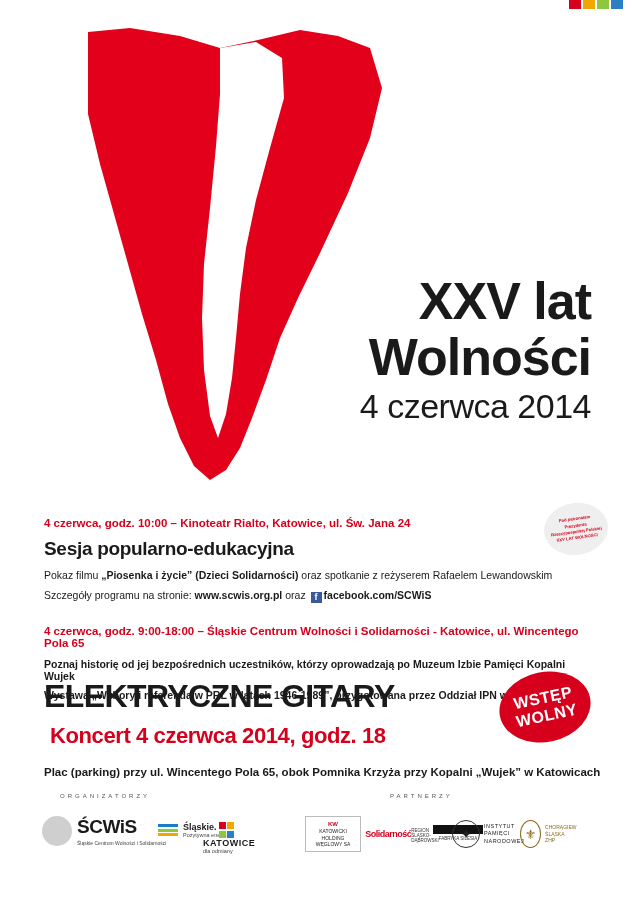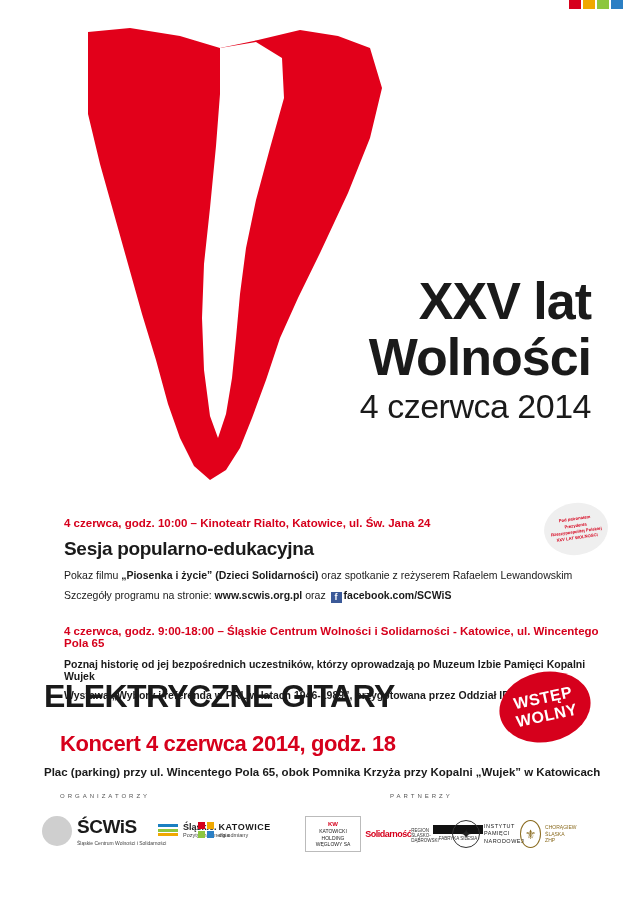--- a/index.html
+++ b/index.html
@@ -92,21 +92,20 @@
     transform: rotate(-8deg);
   }
   .seal span { display: block; }
 
   
   .program {
     position: absolute;
     left: 44px;
     top: 517px;
     width: 545px;
-    margin-left: 20px;
   }
   .red-head {
     color: #d6001c;
     font-weight: bold;
     font-size: 11.5px;
     margin: 0 0 9px 0;
   }
   .big-bold {
     font-size: 19px;
     font-weight: bold;
@@ -147,21 +146,21 @@
     font-size: 32px;
     font-weight: bold;
     letter-spacing: -0.6px;
     margin: 0 0 8px 0;
   }
   .concert .sub {
     color: #d6001c;
     font-size: 22px;
     font-weight: bold;
     letter-spacing: -0.4px;
-    margin: 16px;
+    margin: 6px;
   }
   .venue {
     position: absolute;
     left: 44px;
     top: 766px;
     width: 560px;
     font-size: 11.5px;
     font-weight: bold;
   }
 
@@ -370,21 +369,21 @@
         <i style="background:#1a7fc1"></i>
         <i style="background:#8dc63f"></i>
         <i style="background:#f0a800"></i>
       </div>
       <div class="slaskie-text">
         <div class="t1">Śląskie.</div>
         <div class="t2">Pozytywna energia</div>
       </div>
     </div>
 
-    <div class="logo" style="left:198px; top:16px;">
+    <div class="logo" style="left:198px; top:16px;flex-direction:column;">
       <div class="kat-squares">
         <i style="background:#d6001c"></i>
         <i style="background:#f0a800"></i>
         <i style="background:#8dc63f"></i>
         <i style="background:#2b7fc4"></i>
       </div>
       <div class="kat-text">
         <div class="t1">KATOWICE</div>
         <div class="t2">dla odmiany</div>
       </div>

